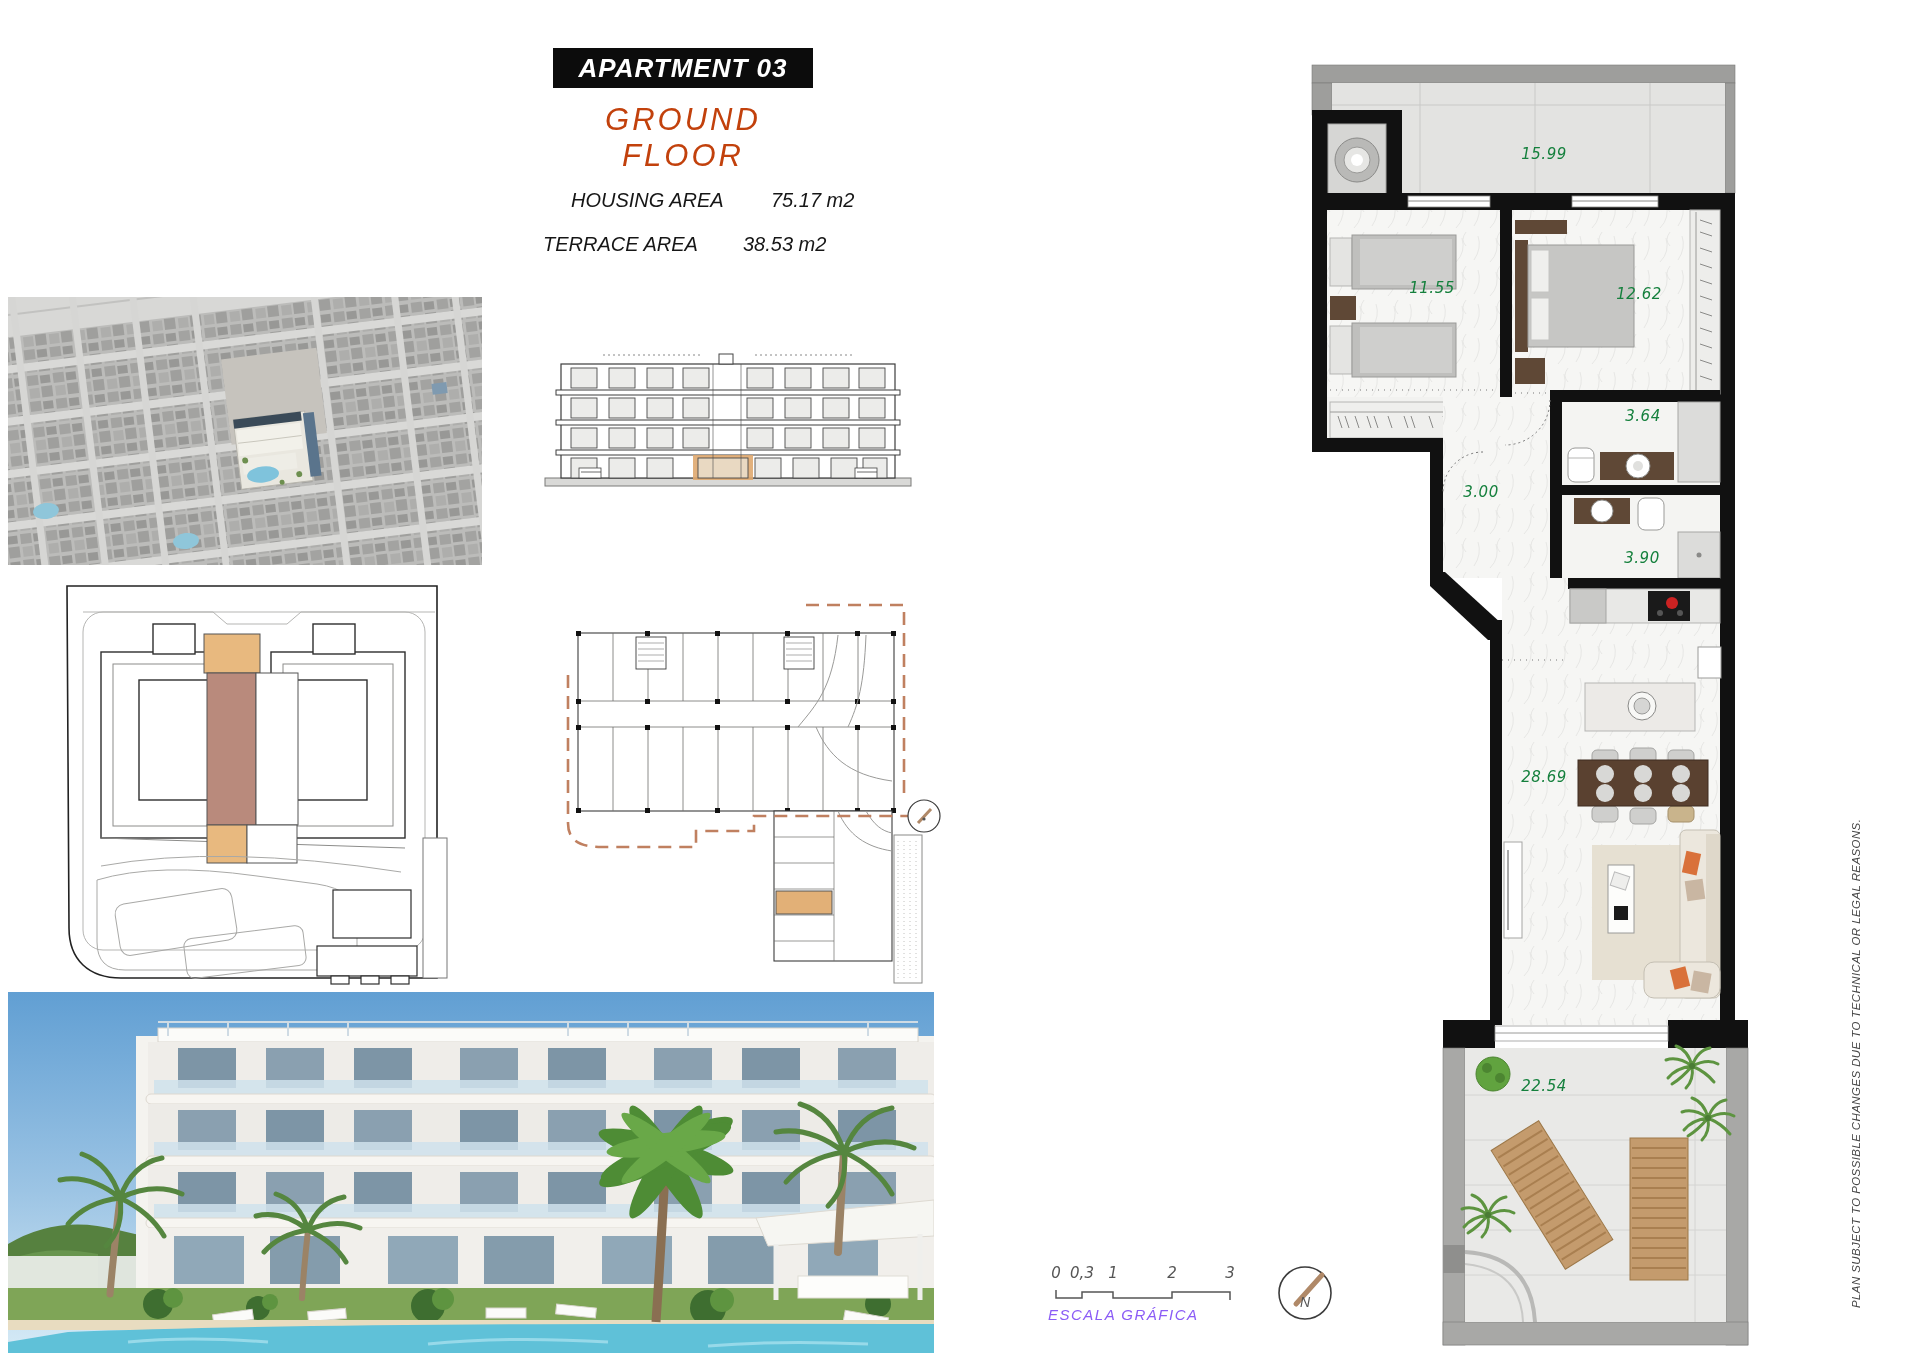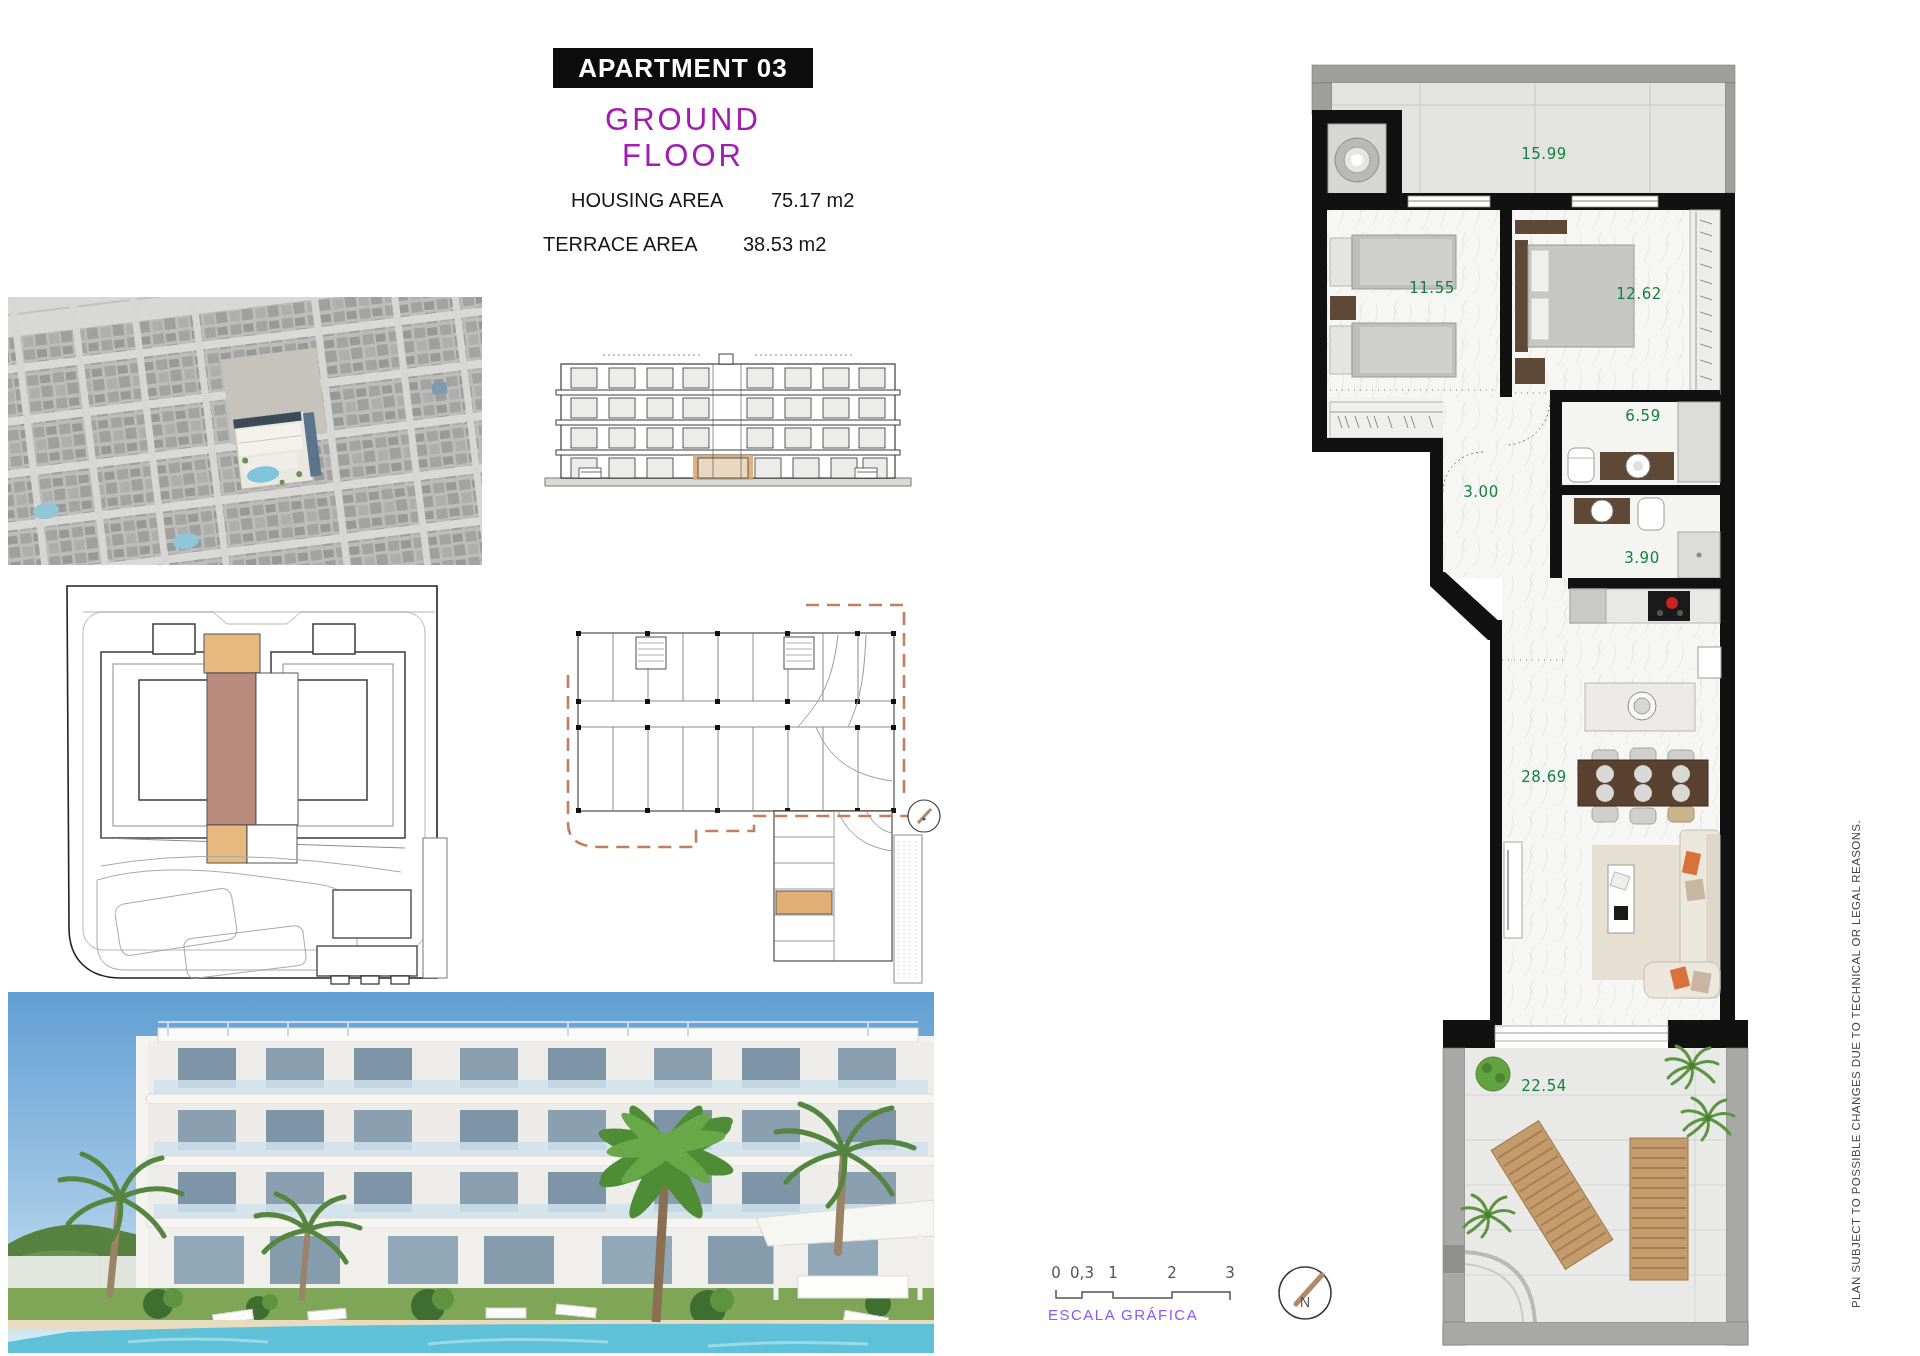--- a/index.html
+++ b/index.html
@@ -1,29 +1,29 @@
 <!DOCTYPE html>
 <html><head>
 <meta charset="utf-8">
 <style>
   html,body{margin:0;padding:0;}
   body{
     width:1920px;height:1356px;position:relative;overflow:hidden;
     background:#ffffff;font-family:"Liberation Sans",sans-serif;color:#1a1a1a;
   }
-  .abs{position:absolute;}
+  .abs{position:absolute;font-style:italic;}
   
   .title-box{
     left:553px;top:48px;width:260px;height:40px;background:#0c0c0c;color:#ffffff;
     display:flex;align-items:center;justify-content:center;
     font-size:26px;font-weight:600;letter-spacing:1px;
   }
   .subtitle{
     left:553px;top:102px;width:260px;text-align:center;
-    font-size:31px;font-weight:300;letter-spacing:3px;color:#a21caf;
+    font-size:31px;font-weight:300;letter-spacing:3px;color:#c2410c;
     font-family:"Liberation Sans",sans-serif;
   }
   .area-row{display:flex;font-size:20px;color:#161616;}
   .area-row .lbl{width:200px;}
   .area-row .val{width:110px;}
   
   .plan{left:1300px;top:60px;width:450px;height:1290px;}
   .room-area{
     position:absolute;transform:translate(-50%,-50%);
     font-family:"DejaVu Sans",sans-serif;font-size:15px;color:#15803d;letter-spacing:.5px;
@@ -725,21 +725,21 @@
             <line x1="332" y1="1208" x2="386" y2="1208"></line>
       </g>
     </g>
   </g>
 </svg>
 
 
 <span class="room-area" style="left:244px;top:94px;">15.99</span>
 <span class="room-area" style="left:132px;top:228px;">11.55</span>
 <span class="room-area" style="left:339px;top:234px;">12.62</span>
-<span class="room-area" style="left:343px;top:356px;">6.59</span>
+<span class="room-area" style="left:343px;top:356px;">3.64</span>
 <span class="room-area" style="left:181px;top:432px;">3.00</span>
 <span class="room-area" style="left:342px;top:498px;">3.90</span>
 <span class="room-area" style="left:244px;top:717px;">28.69</span>
 <span class="room-area" style="left:244px;top:1026px;">22.54</span>
 </div>
 
 <div class="abs scalebar">
   <span class="tick" style="left:8px;">0</span>
   <span class="tick" style="left:34px;">0,3</span>
   <span class="tick" style="left:65px;">1</span>

